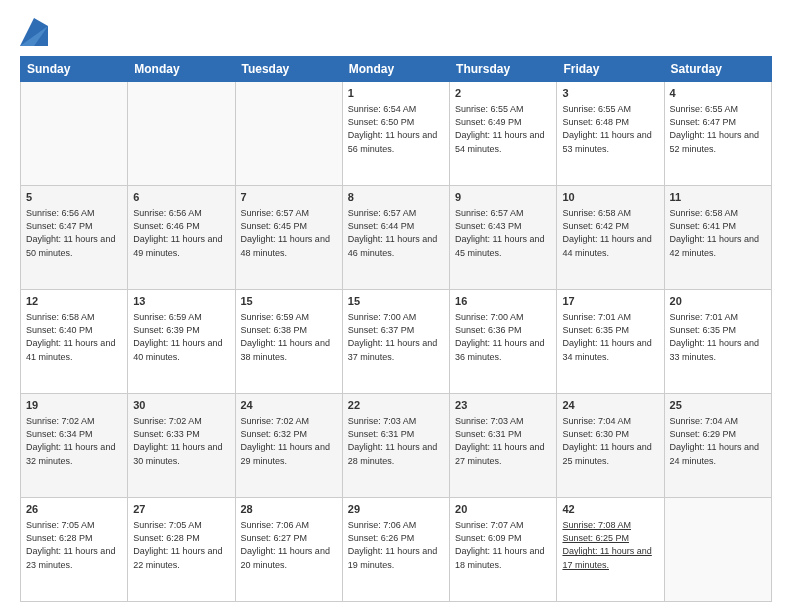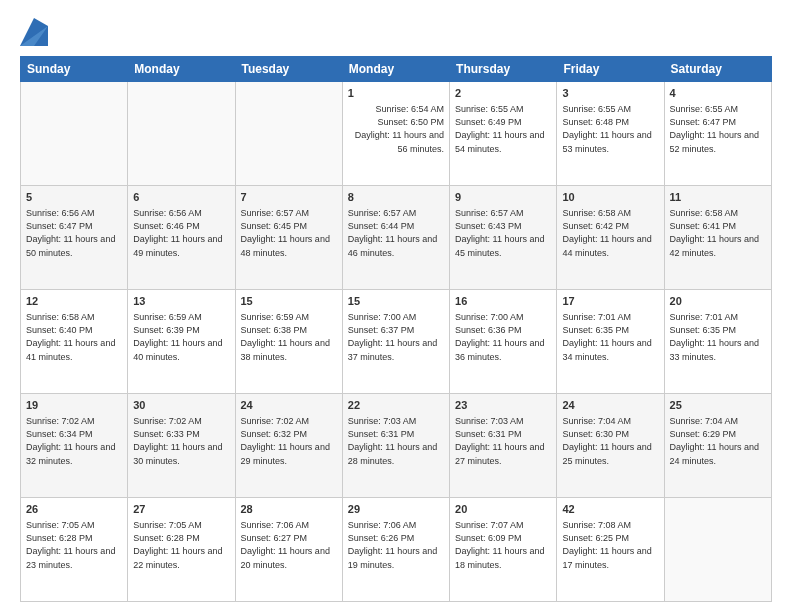--- a/index.html
+++ b/index.html
@@ -139,21 +139,21 @@
           <th>Saturday</th>
         </tr>
     </thead>
     <tbody id="calendar-body">
     <tr>
           <td class="empty"></td>
           <td class="empty"></td>
           <td class="empty"></td>
           <td>
             <span class="day-number">1</span>
-            <div class="day-info" style="white-space: pre-line; text-align: right;">Sunrise: 6:54 AM
+            <div class="day-info" style="white-space: pre-line;">Sunrise: 6:54 AM
 Sunset: 6:50 PM
 Daylight: 11 hours and 56 minutes.</div>
           </td>
           <td>
             <span class="day-number">2</span>
             <div class="day-info" style="white-space: pre-line;">Sunrise: 6:55 AM
 Sunset: 6:49 PM
 Daylight: 11 hours and 54 minutes.</div>
           </td>
           <td>
@@ -327,21 +327,21 @@
 Daylight: 11 hours and 19 minutes.</div>
           </td>
           <td>
             <span class="day-number">20</span>
             <div class="day-info" style="white-space: pre-line;">Sunrise: 7:07 AM
 Sunset: 6:09 PM
 Daylight: 11 hours and 18 minutes.</div>
           </td>
           <td>
             <span class="day-number">42</span>
-            <div class="day-info" style="white-space: pre-line;">Sunrise: 7:08 AM
+            <div class="day-info" style="white-space: pre-line; text-decoration: underline;">Sunrise: 7:08 AM
 Sunset: 6:25 PM
 Daylight: 11 hours and 17 minutes.</div>
           </td>
           <td class="empty"></td>
         </tr>
       </tbody>
   </table>
 </div>
 
 </body></html>

